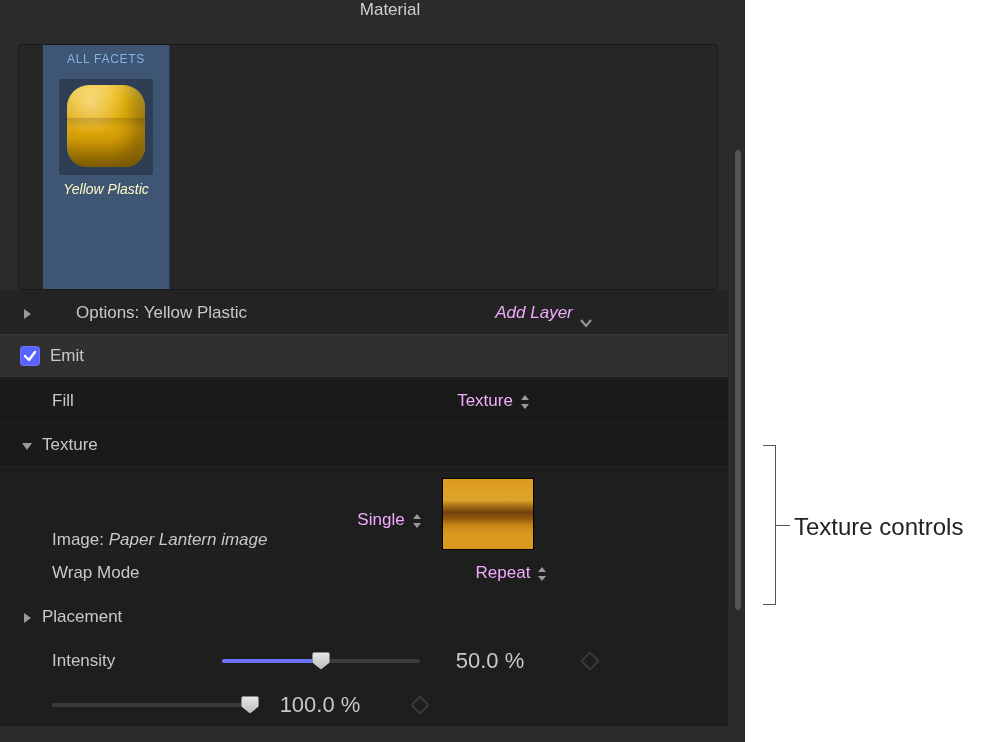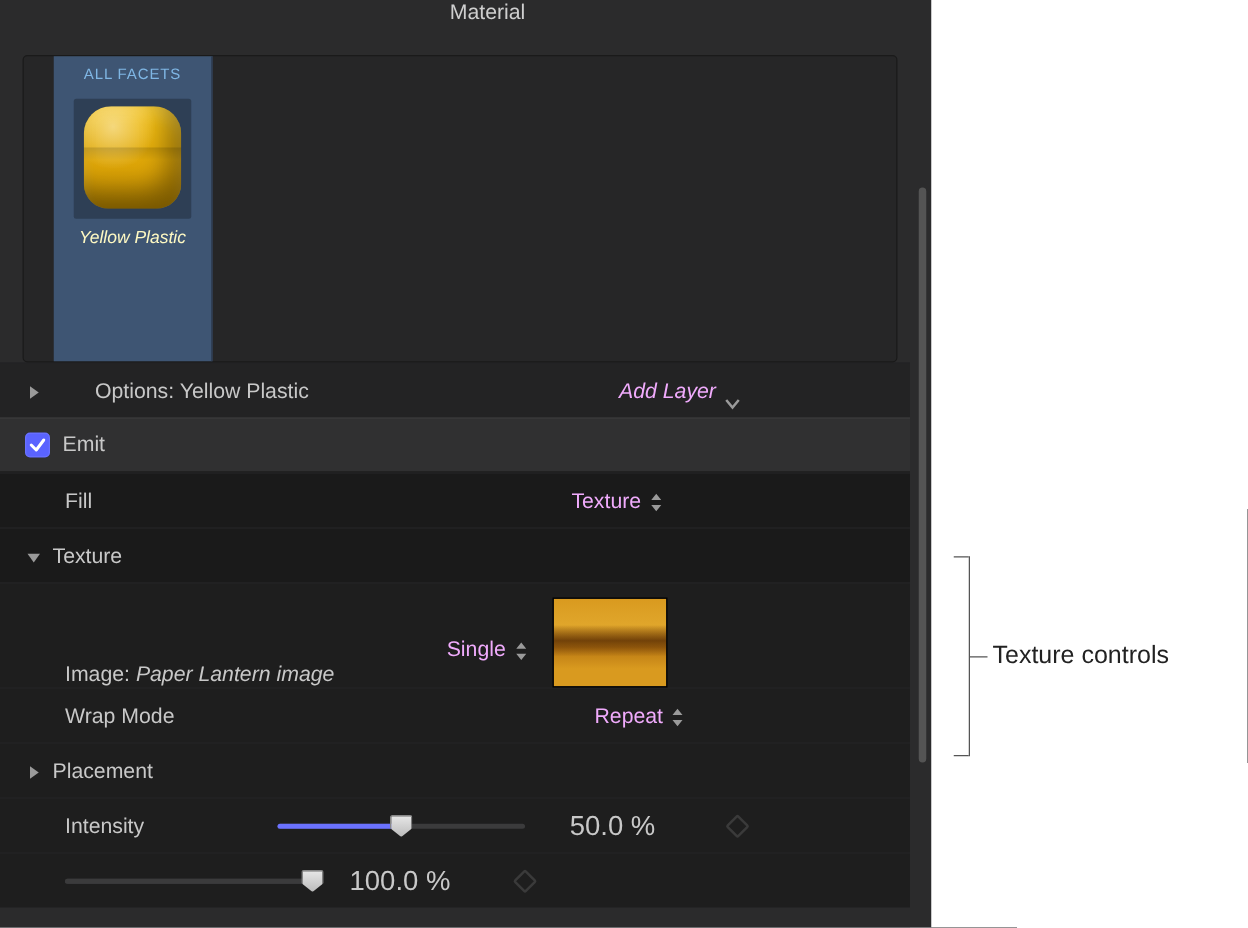--- a/index.html
+++ b/index.html
@@ -248,21 +248,21 @@
   .callout .bracket::after{ bottom:0; }
   .callout .htick{
     position:absolute;
     left:26px; top:80px;
     width:14px; height:1px;
     background:#555;
   }
   .callout .txt{
     position:absolute;
     left:44px; top:68px;
-    font-size:20px;
+    font-size:24px;
     color:#222;
   }
   .italic{ font-style:italic;}
 </style>
 </head>
 <body>
 
 <div class="panel-wrap">
   <div class="panel">
 

